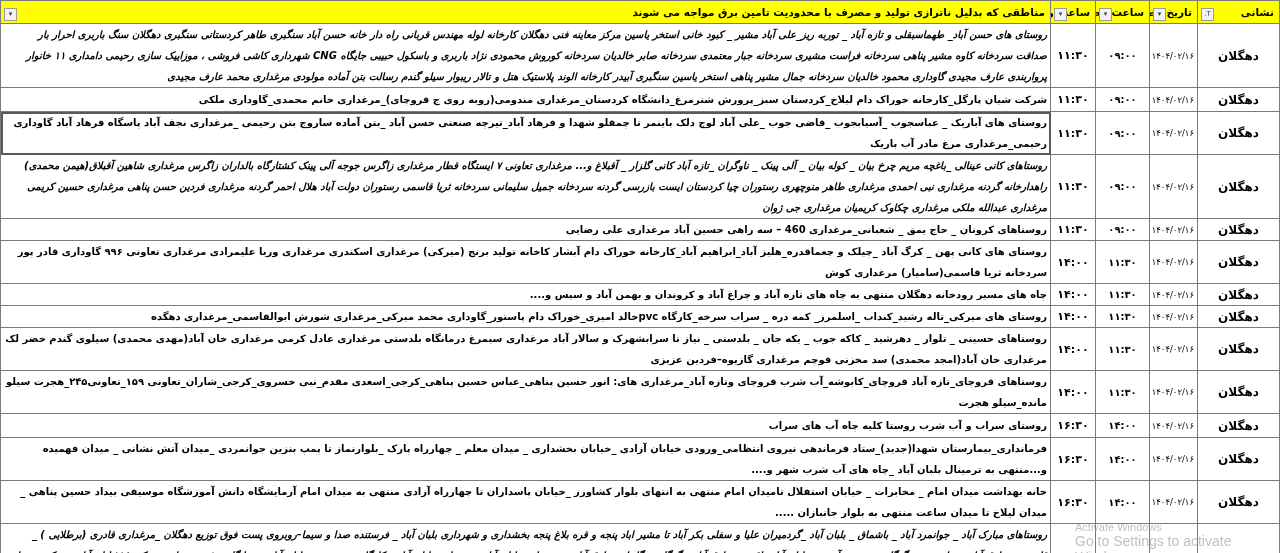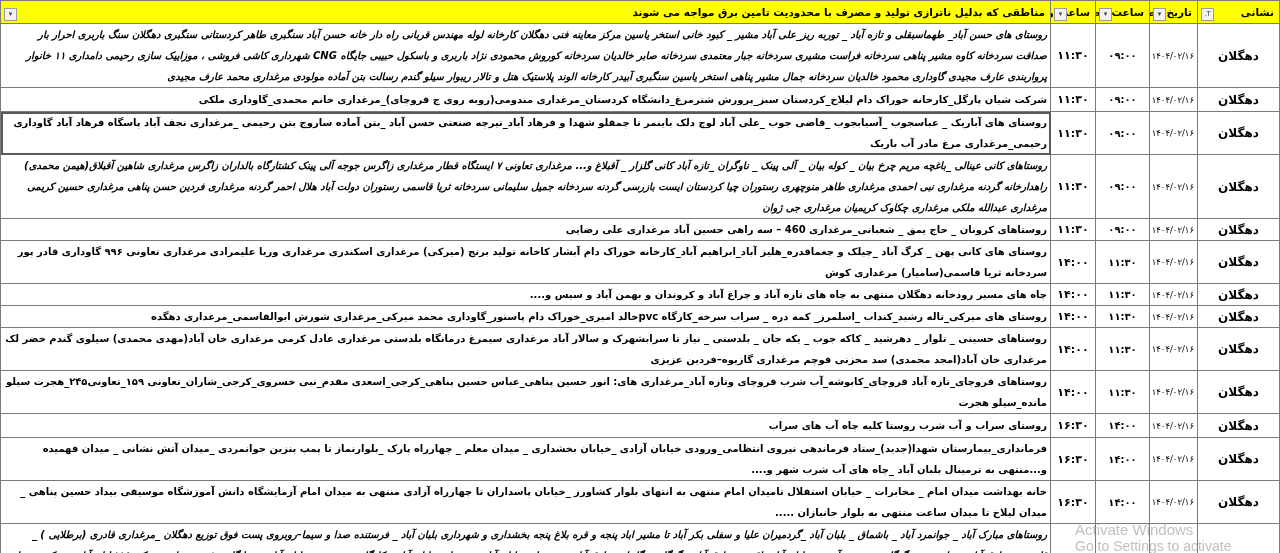--- a/index.html
+++ b/index.html
@@ -17,21 +17,21 @@
   td { font-size:10px; font-weight:bold; color:#000; }
   td.region { text-align:center; font-size:12px; }
   td.date { text-align:center; font-size:8.5px; font-weight:normal; }
   td.tstart, td.tend { text-align:center; font-size:10px; }
   td.tend { font-size:11px; }
   td.desc { text-align:right; line-height:21px; padding:0 6px; }
   td.desc.multi { text-align:right;font-style:italic; }
   tr.hl td.desc { outline:2px solid #5a5a5a; outline-offset:-2px; }
   .watermark { position:absolute; left:1075px; top:521px; color:rgba(140,140,140,0.55);
                font-family:"Liberation Sans", sans-serif; direction:ltr; pointer-events:none; }
-  .watermark .w1 { font-size:15px; }
+  .watermark .w1 { font-size:11px; }
   .watermark .w2 { font-size:14px; }
 </style>
 </head>
 <body>
 
 <table class="sheet">
   <colgroup>
     <col style="width:82px">
     <col style="width:48px">
     <col style="width:54px">

